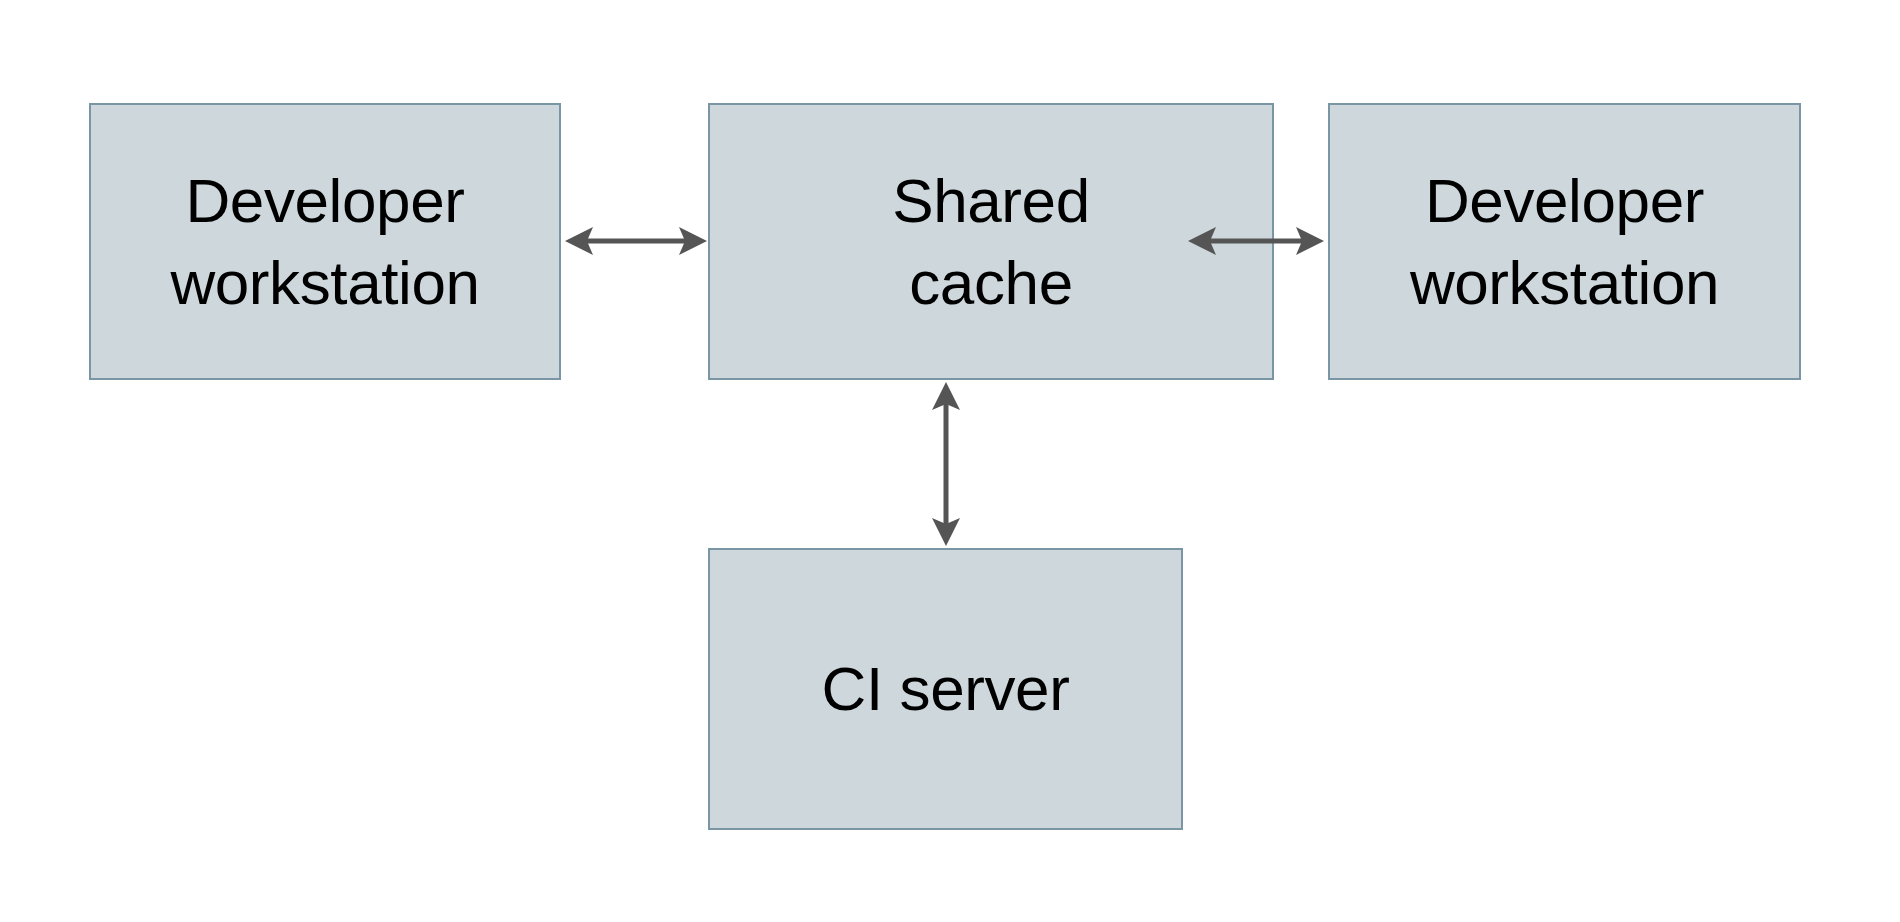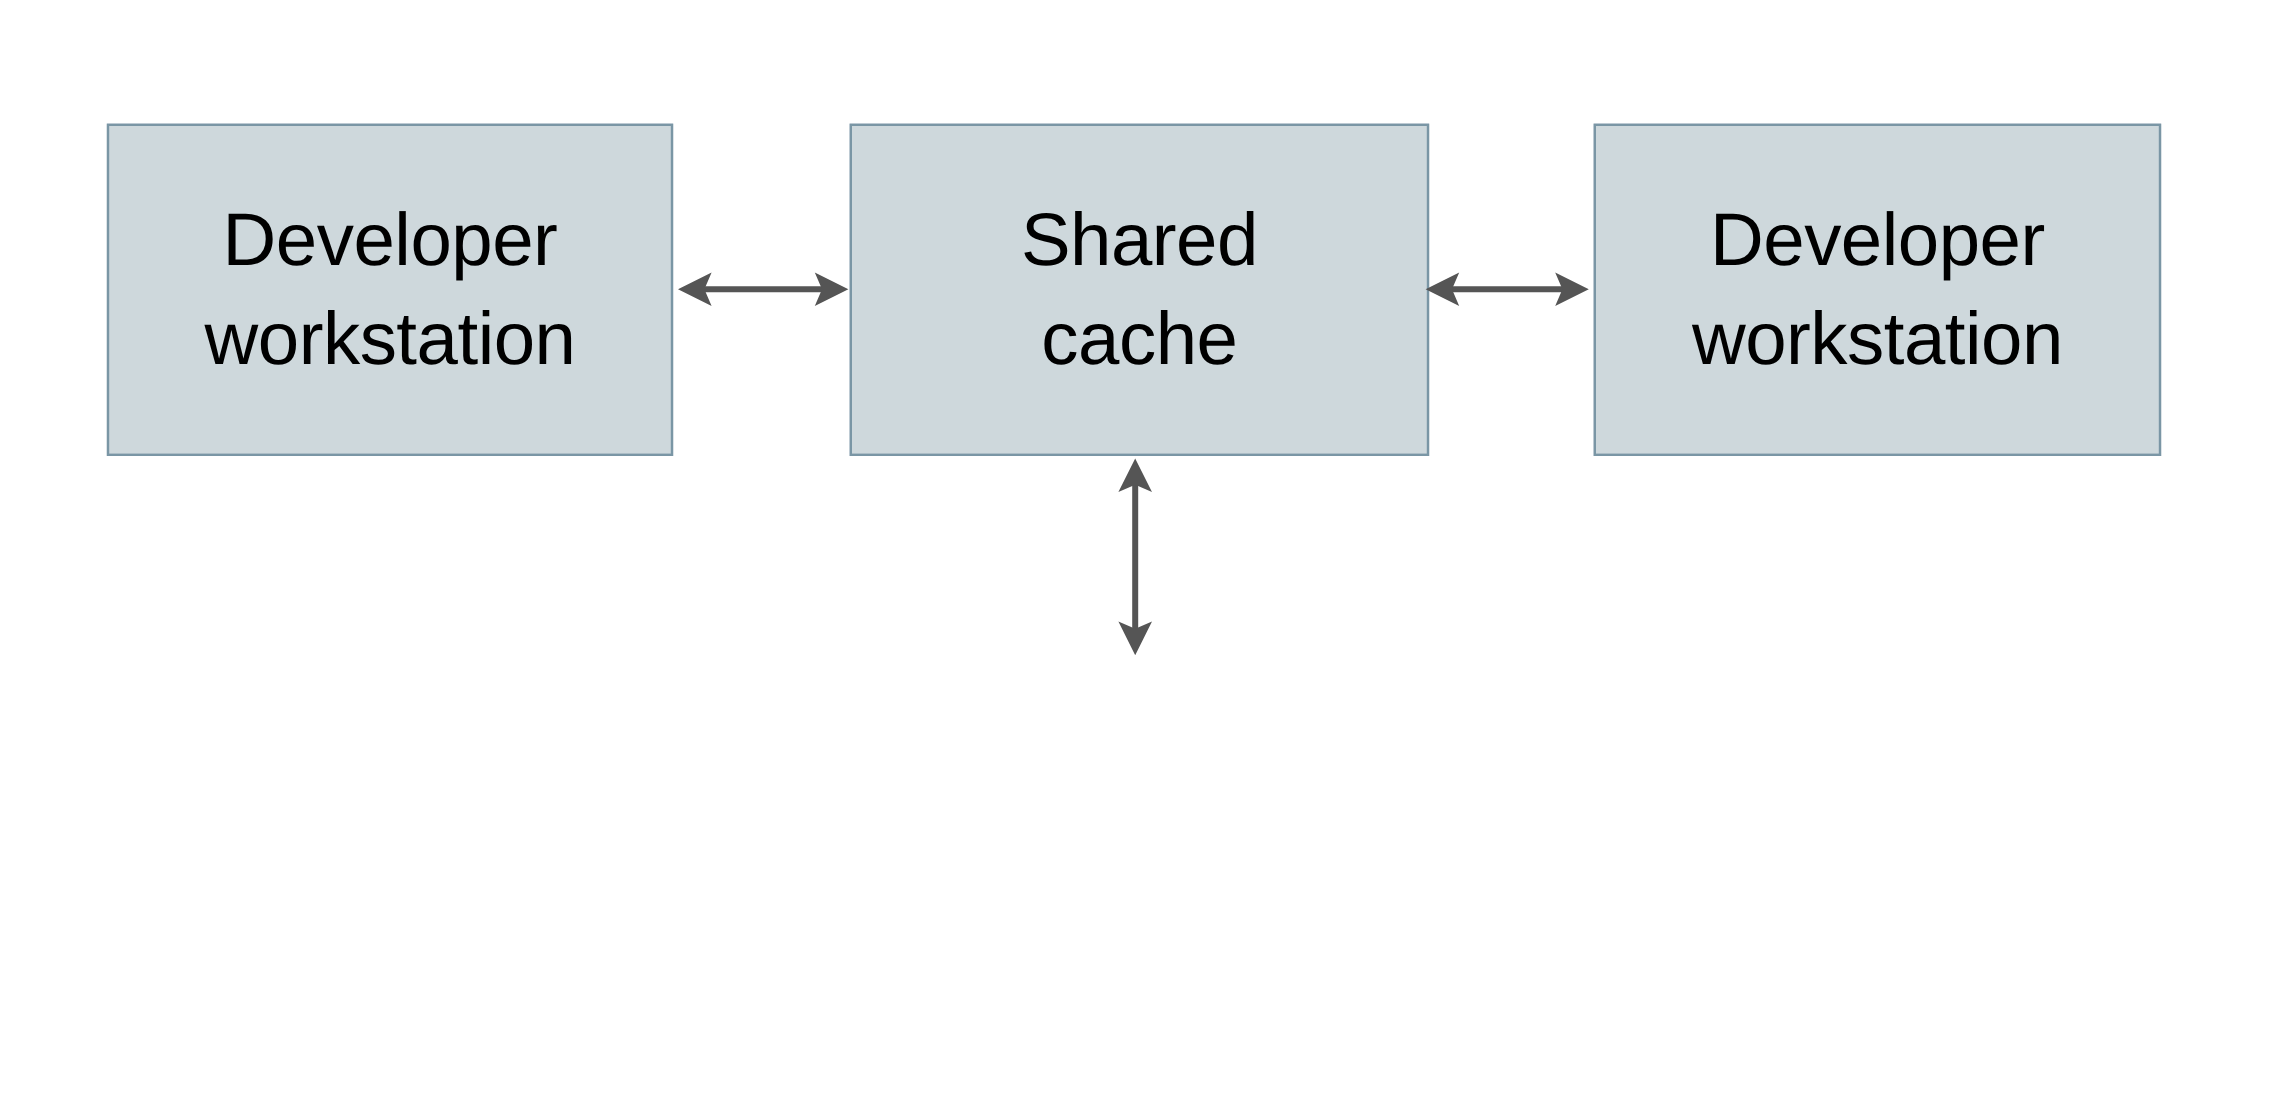--- a/index.html
+++ b/index.html
@@ -51,30 +51,33 @@
 </head>
 <body>
 
 <div id="canvas">
 
   <div class="node" style="left:89px; top:103px; width:472px; height:277px;">
     <span class="node-label">Developer
 workstation</span>
   </div>
 
-  <div class="node" style="left:708px; top:103px; width:483px; height:277px;">
+  <div class="node" style="left:708px; top:103px; width:566px; height:277px;">
     <span class="node-label">Shared
 cache</span>
   </div>
 
   <div class="node" style="left:1328px; top:103px; width:473px; height:277px;">
     <span class="node-label">Developer
 workstation</span>
   </div>
 
+  <div class="node" style="left:708px; top:548px; width:475px; height:282px;">
+    <span class="node-label">CI server</span>
+  </div>
 
   <div class="edge" style="left:563px; top:210px; width:146px; height:62px;">
     <svg width="146" height="62" viewBox="0 0 146 62" aria-hidden="true">
       <g>
         <line x1="18" y1="31" x2="128" y2="31" stroke="#555555" stroke-width="5"></line>
         <path d="M 2 31 L 30 17 L 24 31 L 30 45 Z" fill="#555555"></path>
         <path d="M 144 31 L 116 17 L 122 31 L 116 45 Z" fill="#555555"></path>
       </g>
     </svg>
   </div>

